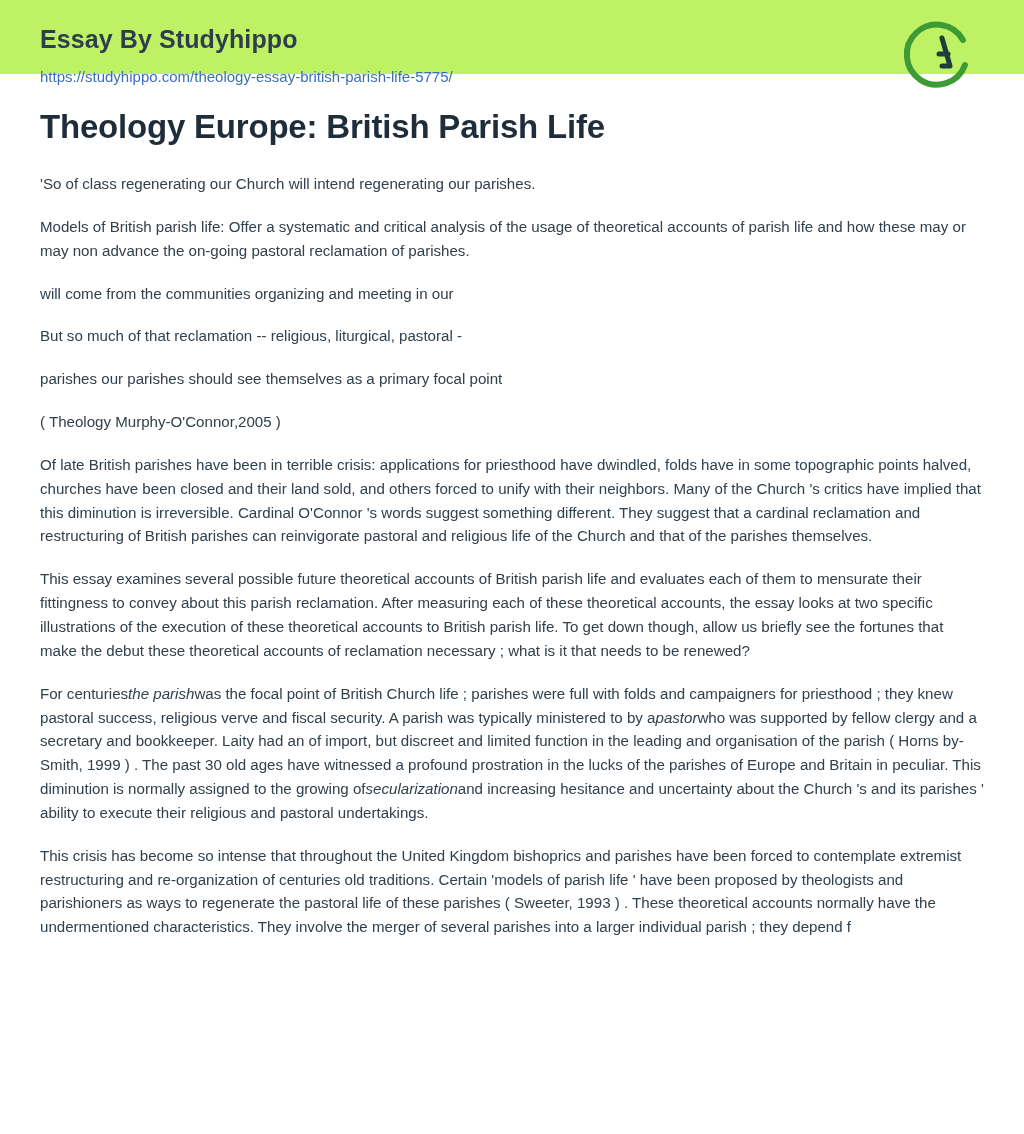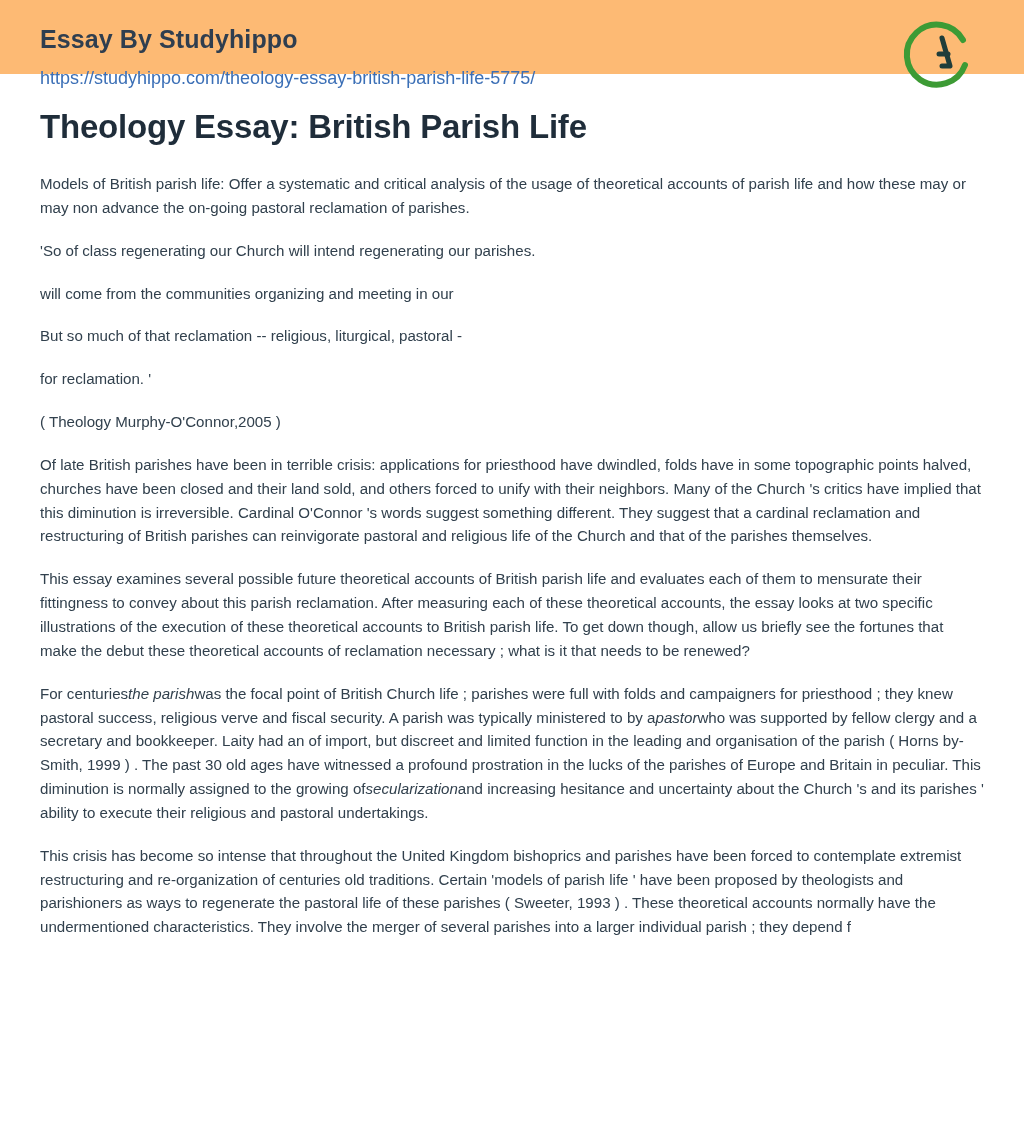--- a/index.html
+++ b/index.html
@@ -12,37 +12,37 @@
     min-height: 1134px;
     font-family: "Liberation Sans", sans-serif;
     color: #2d3b45;
   }
   .page {
     width: 1024px;
     position: relative;
   }
   
   .site-header {
-    background: #fdba74;
+    background: #bef264;
     padding: 26px 40px 20px 40px;
     position: relative;
     height: 74px;
     box-sizing: border-box;
   }
   .brand {
     font-size: 25px;
     font-weight: bold;
     color: #2f3e4f;
     letter-spacing: 0.1px;
     line-height: 1.1;
     margin: 0;
   }
   .source-url {
     margin-top: 14px;
-    font-size: 18px;
+    font-size: 15px;
     color: #3b6fb6;
     word-break: break-all;
   }
   .logo {
     position: absolute;
     right: 48px;
     top: 18px;
     width: 74px;
     height: 74px;
   }
@@ -78,27 +78,27 @@
     <div class="logo">
       <svg width="74" height="74" viewBox="0 0 74 74" aria-hidden="true">
         <path d="M61 22 A30 30 0 1 0 63 47" fill="none" stroke="#3d9b35" stroke-width="6" stroke-linecap="round"></path>
         <path d="M40 20 L48 48 L40 48" fill="none" stroke="#1f3d3a" stroke-width="5" stroke-linecap="round" stroke-linejoin="round"></path>
         <path d="M37 36 L46 36" fill="none" stroke="#1f3d3a" stroke-width="5" stroke-linecap="round"></path>
       </svg>
     </div>
   </div>
 
   <div class="article">
-    <h1 class="title">Theology Essay: British Parish Life</h1>
+    <h1 class="title">Theology Europe: British Parish Life</h1>
 
+    <p class="para">'So of class regenerating our Church will intend regenerating our parishes.</p>
     <p class="para">Models of British parish life: Offer a systematic and critical analysis of the usage of theoretical accounts of parish life and how these may or may non advance the on-going pastoral reclamation of parishes.</p>
-    <p class="para">'So of class regenerating our Church will intend regenerating our parishes.</p>
     <p class="para">will come from the communities organizing and meeting in our</p>
     <p class="para">But so much of that reclamation -- religious, liturgical, pastoral -</p>
-    <p class="para">for reclamation. '</p>
+    <p class="para">parishes our parishes should see themselves as a primary focal point</p>
     <p class="para">( Theology Murphy-O'Connor,2005 )</p>
     <p class="para">Of late British parishes have been in terrible crisis: applications for priesthood have dwindled, folds have in some topographic points halved, churches have been closed and their land sold, and others forced to unify with their neighbors. Many of the Church 's critics have implied that this diminution is irreversible. Cardinal O'Connor 's words suggest something different. They suggest that a cardinal reclamation and restructuring of British parishes can reinvigorate pastoral and religious life of the Church and that of the parishes themselves.</p>
     <p class="para">This essay examines several possible future theoretical accounts of British parish life and evaluates each of them to mensurate their fittingness to convey about this parish reclamation. After measuring each of these theoretical accounts, the essay looks at two specific illustrations of the execution of these theoretical accounts to British parish life. To get down though, allow us briefly see the fortunes that make the debut these theoretical accounts of reclamation necessary ; what is it that needs to be renewed?</p>
 
     <p class="para">
       <span>For centuries</span><span class="em">the parish</span><span>was the focal point of British Church life ; parishes were full with folds and campaigners for priesthood ; they knew pastoral success, religious verve and fiscal security. A parish was typically ministered to by a</span><span class="em">pastor</span><span>who was supported by fellow clergy and a secretary and bookkeeper. Laity had an of import, but discreet and limited function in the leading and organisation of the parish ( Horns by-Smith, 1999 ) . The past 30 old ages have witnessed a profound prostration in the lucks of the parishes of Europe and Britain in peculiar. This diminution is normally assigned to the growing of</span><span class="em">secularization</span><span>and increasing hesitance and uncertainty about the Church 's and its parishes ' ability to execute their religious and pastoral undertakings.</span>
     </p>
 
     <p class="para">This crisis has become so intense that throughout the United Kingdom bishoprics and parishes have been forced to contemplate extremist restructuring and re-organization of centuries old traditions. Certain 'models of parish life ' have been proposed by theologists and parishioners as ways to regenerate the pastoral life of these parishes ( Sweeter, 1993 ) . These theoretical accounts normally have the undermentioned characteristics. They involve the merger of several parishes into a larger individual parish ; they depend f</p>
   </div>

